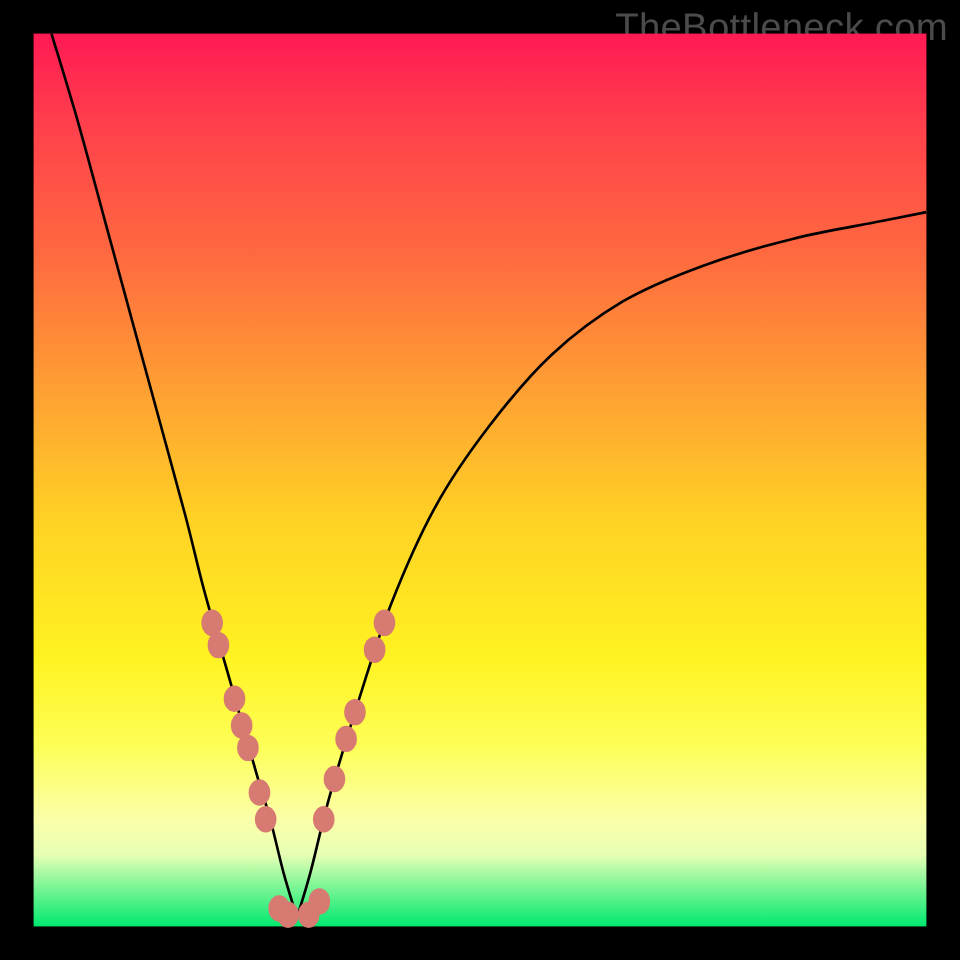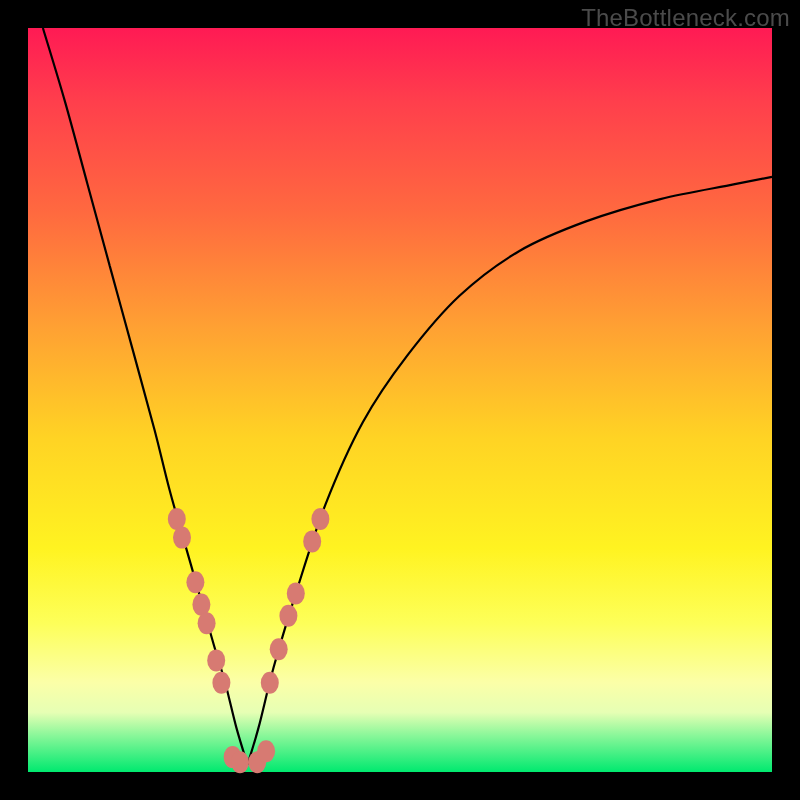--- a/index.html
+++ b/index.html
@@ -37,21 +37,21 @@
       #fbffa8 88%,
       #e6ffb4 92%,
       #8cf79a 95%,
       #00e96f 100%);
   }
   .watermark {
     position: absolute;
     top: 4px;
     right: 10px;
     color: #4b4b4b;
-    font-size: 24px;
+    font-size: 32px;
     letter-spacing: 0.2px;
     font-weight: 400;
     user-select: none;
   }
   svg.curves {
     position: absolute;
     left: 0;
     top: 0;
     width: 744px;
     height: 744px;

